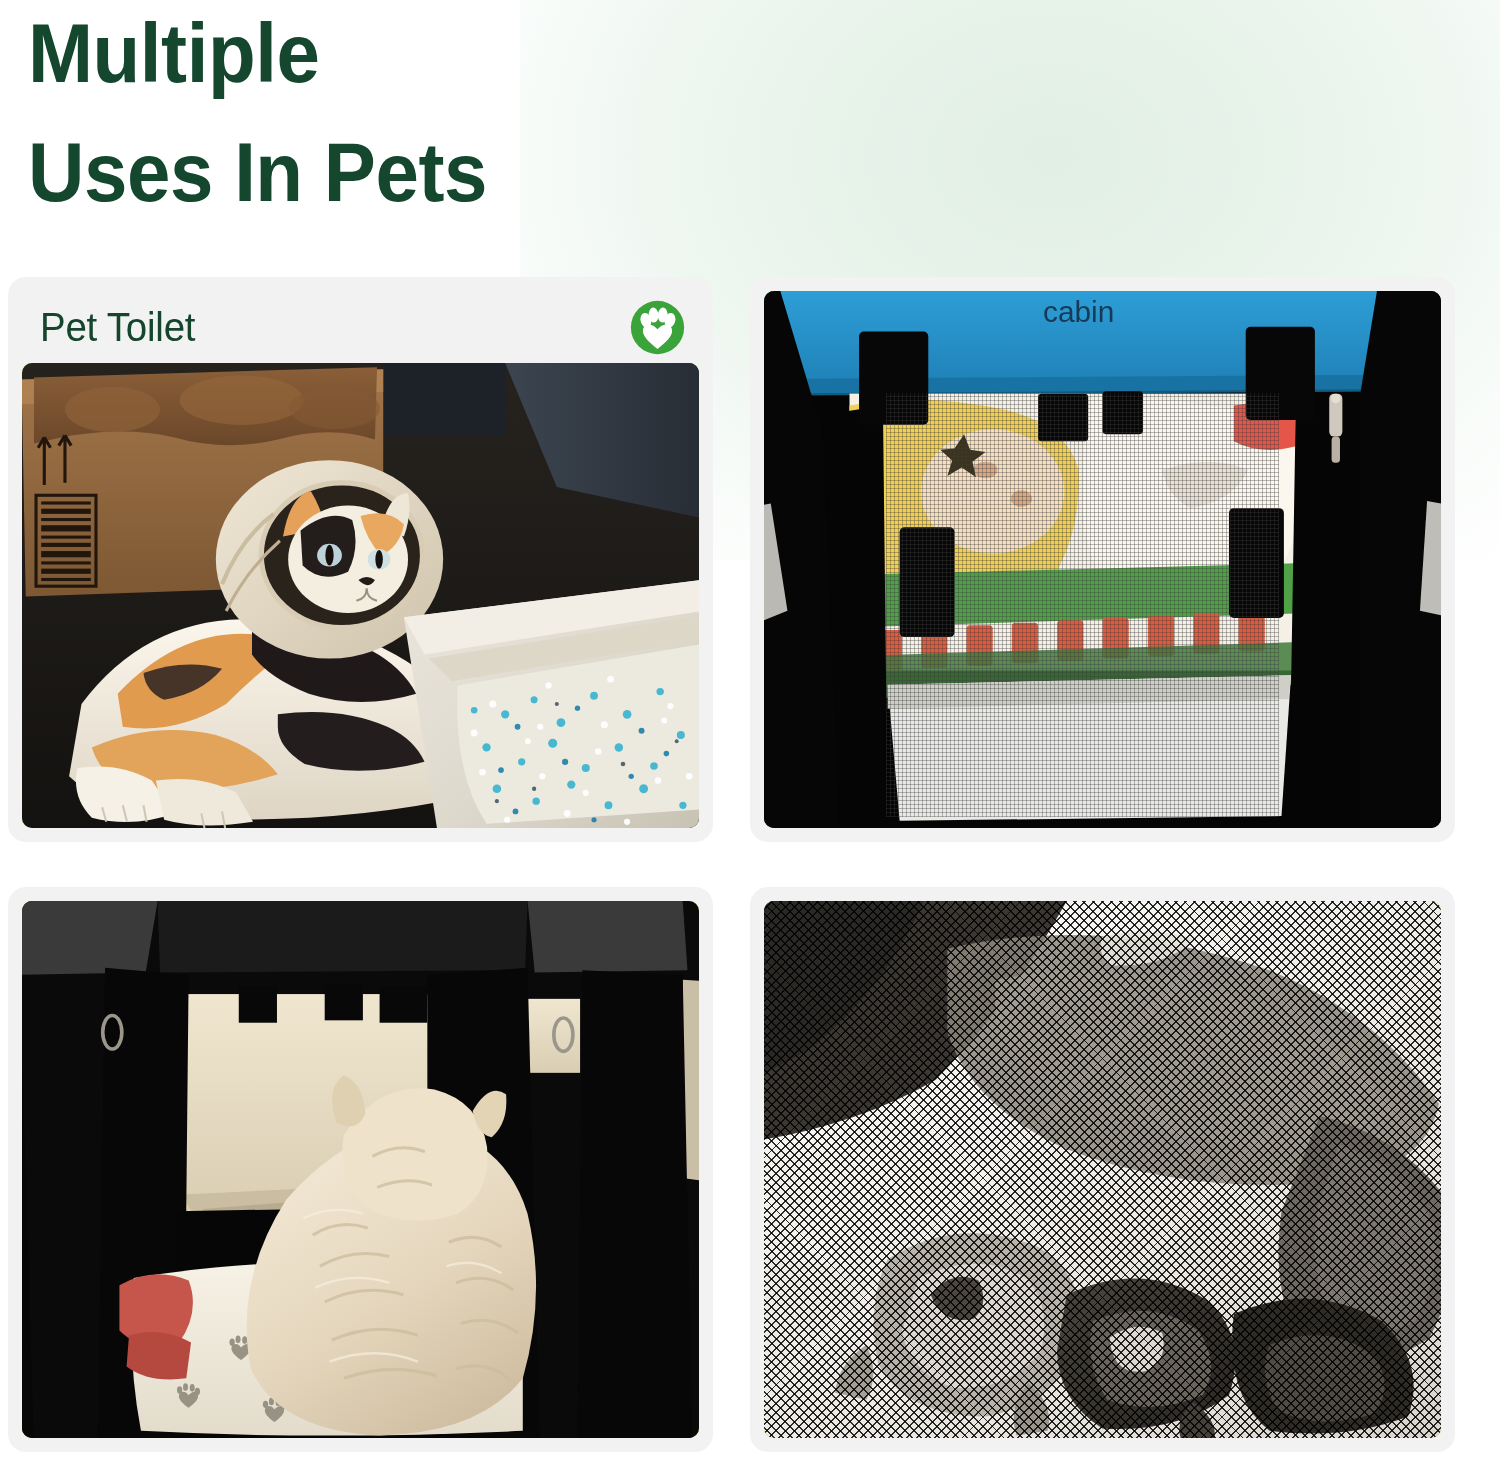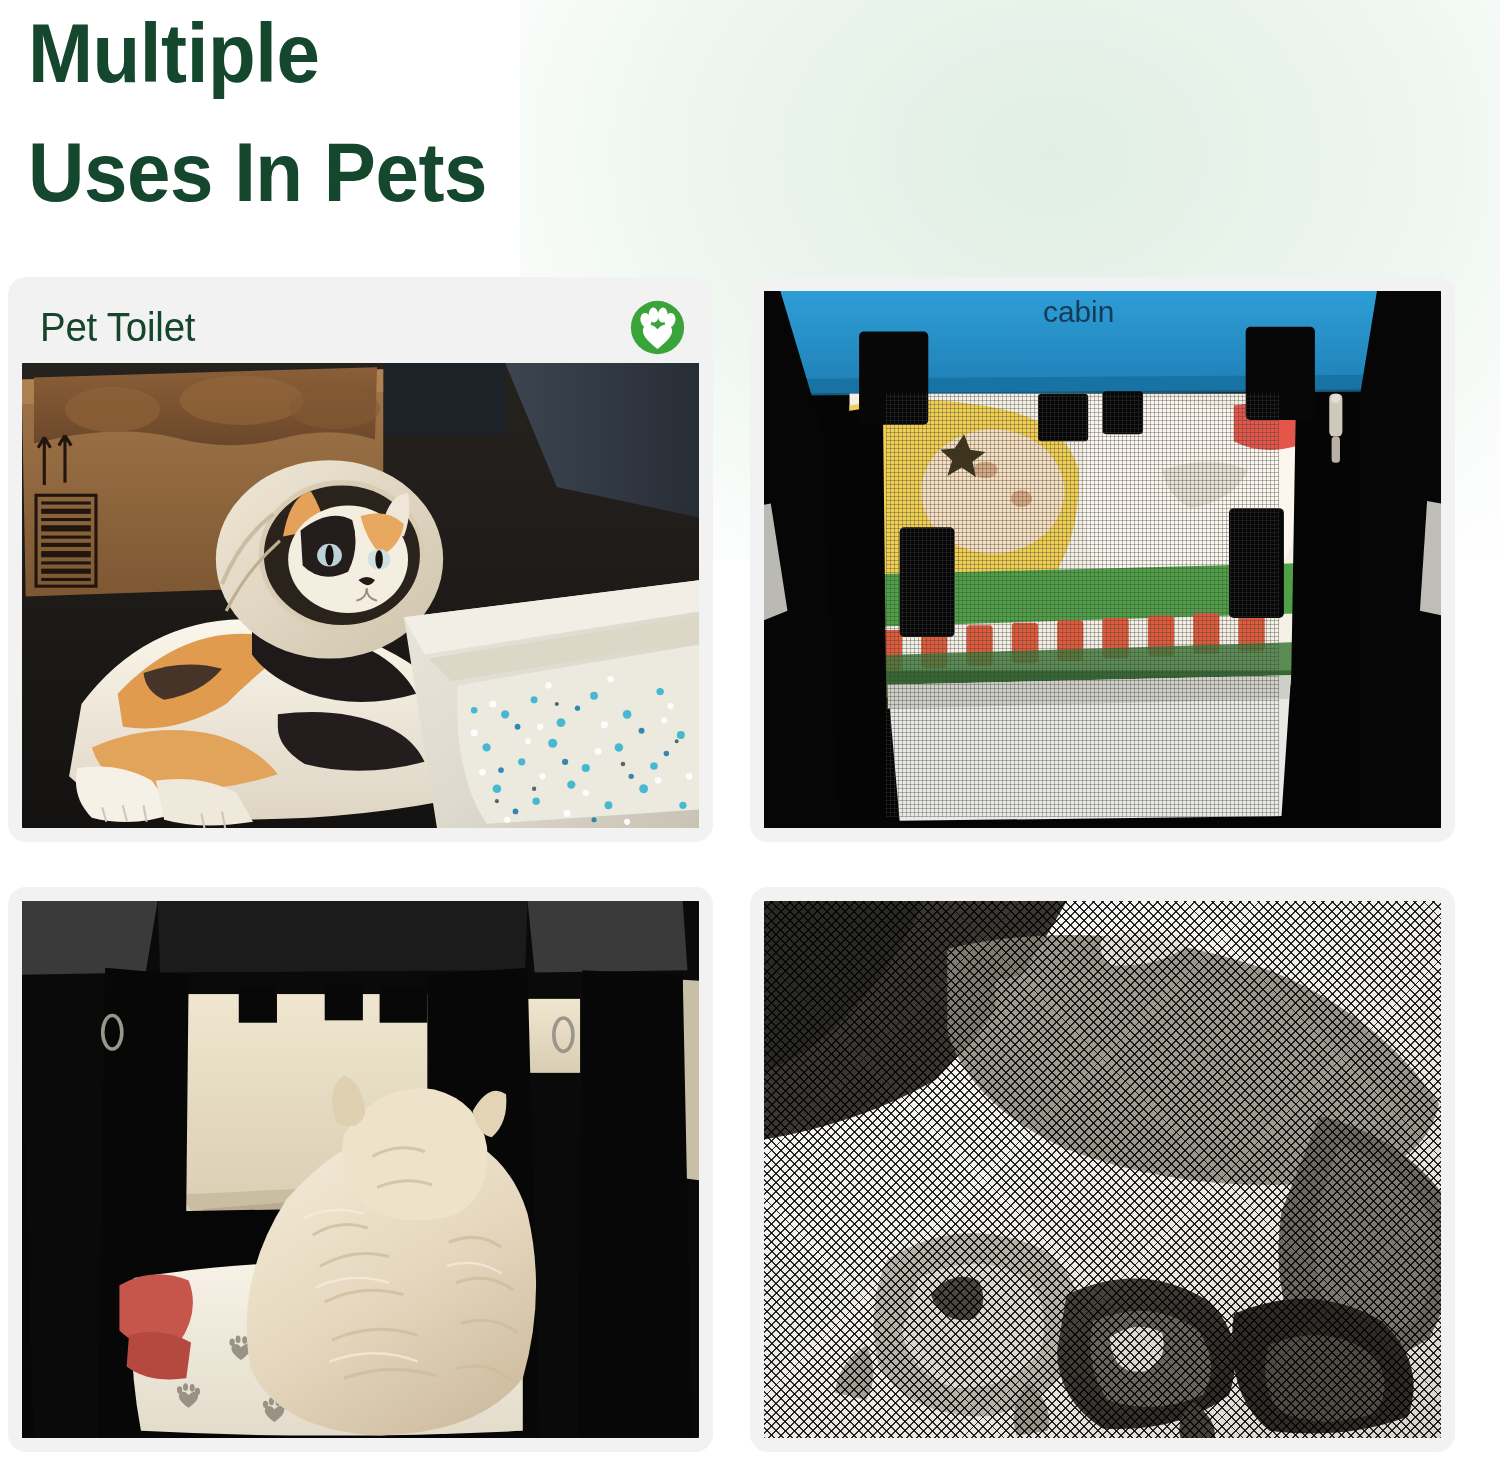--- a/index.html
+++ b/index.html
@@ -102,21 +102,21 @@
   .card-title.compact { font-size: 37px; }
 
   .paw-badge {
     width: 55px;
     height: 55px;
     flex: 0 0 auto;
   }
 
   .photo {
     flex: 1 1 auto;
-    border-radius: 1px;
+    border-radius: 10px;
     overflow: hidden;
     position: relative;
     background: #84cc16;
   }
 
   .photo svg { display: block; width: 100%; height: 100%; }
 
   
   .mesh-fine {
     position: absolute; inset: 0;

